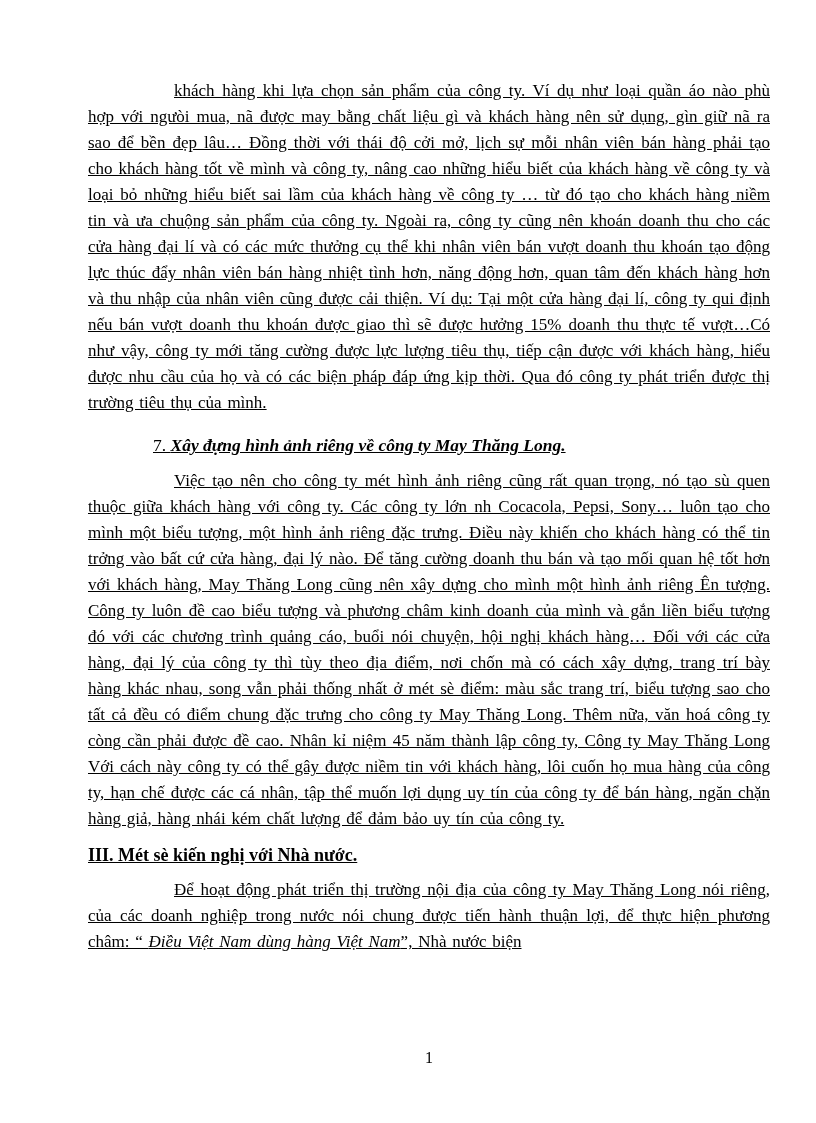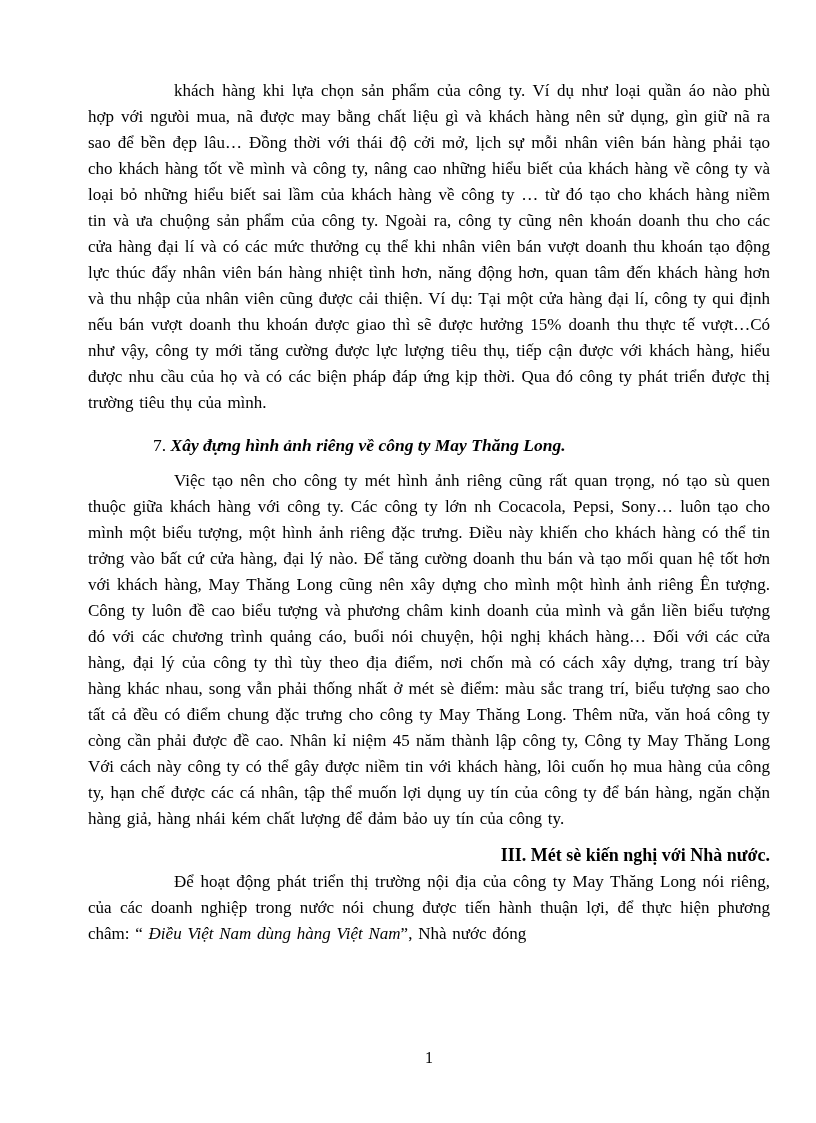--- a/index.html
+++ b/index.html
@@ -12,20 +12,21 @@
     width: 816px;
     height: 1123px;
     box-sizing: border-box;
     background: #ffffff;
     overflow: hidden;
     padding: 78px 46px 0 88px;
     font-family: "Liberation Serif", "DejaVu Serif", serif;
     font-size: 17px;
     line-height: 26px;
     color: #000000;
+    text-decoration: underline;
   }
   p.body-para {
     margin: 0;
     text-align: justify;
     text-indent: 86px;
     word-spacing: 1.5px;
   }
   p.body-para + .section-heading-sub {
   }
   .section-heading-sub {
@@ -39,25 +40,24 @@
     font-style: normal;
   }
   .section-heading-sub .h-title {
     font-weight: bold;
     font-style: italic;
   }
   .para-2 {
     margin-top: 0;
   }
   .section-heading-main {
-    margin: 10px 0 0 0;
+    margin: 10px 0 8px 0;
     font-size: 18px;
     font-weight: bold;
     line-height: 27px;
-    text-align: right;
   }
   .quote-italic {
     font-style: italic;
   }
   .page-footer {
     position: absolute;
     left: 88px;
     right: 46px;
     top: 1048px;
     text-align: center;
@@ -73,17 +73,17 @@
   <p class="body-para">khách hàng khi lựa chọn sản phẩm của công ty. Ví dụ như loại quần áo nào phù hợp với ngưòi mua, nã được may bằng chất liệu gì và khách hàng nên sử dụng, gìn giữ nã ra sao để bền đẹp lâu… Đồng thời với thái độ cởi mở, lịch sự mỗi nhân viên bán hàng phải tạo cho khách hàng tốt về mình và công ty, nâng cao những hiểu biết của khách hàng về công ty và loại bỏ những hiểu biết sai lầm của khách hàng về công ty … từ đó tạo cho khách hàng niềm tin và ưa chuộng sản phẩm của công ty. Ngoài ra, công ty cũng nên khoán doanh thu cho các cửa hàng đại lí và có các mức thưởng cụ thể khi nhân viên bán vượt doanh thu khoán tạo động lực thúc đẩy nhân viên bán hàng nhiệt tình hơn, năng động hơn, quan tâm đến khách hàng hơn và thu nhập của nhân viên cũng được cải thiện. Ví dụ: Tại một cửa hàng đại lí, công ty qui định nếu bán vượt doanh thu khoán được giao thì sẽ được hưởng 15% doanh thu thực tế vượt…Có như vậy, công ty mới tăng cường được lực lượng tiêu thụ, tiếp cận được với khách hàng, hiểu được nhu cầu của họ và có các biện pháp đáp ứng kịp thời. Qua đó công ty phát triển được thị trường tiêu thụ của mình.</p>
 
   <h3 class="section-heading-sub">
     <span class="h-num">7. </span><span class="h-title">Xây đựng hình ảnh riêng về công ty May Thăng Long.</span>
   </h3>
 
   <p class="body-para para-2">Việc tạo nên cho công ty mét hình ảnh riêng cũng rất quan trọng, nó tạo sù quen thuộc giữa khách hàng với công ty. Các công ty lớn nh Cocacola, Pepsi, Sony… luôn tạo cho mình một biểu tượng, một hình ảnh riêng đặc trưng. Điều này khiến cho khách hàng có thể tin trởng vào bất cứ cửa hàng, đại lý nào. Để tăng cường doanh thu bán và tạo mối quan hệ tốt hơn với khách hàng, May Thăng Long cũng nên xây dựng cho mình một hình ảnh riêng Ên tượng. Công ty luôn đề cao biểu tượng và phương châm kinh doanh của mình và gắn liền biểu tượng đó với các chương trình quảng cáo, buổi nói chuyện, hội nghị khách hàng… Đối với các cửa hàng, đại lý của công ty thì tùy theo địa điểm, nơi chốn mà có cách xây dựng, trang trí bày hàng khác nhau, song vẫn phải thống nhất ở mét sè điểm: màu sắc trang trí, biểu tượng sao cho tất cả đều có điểm chung đặc trưng cho công ty May Thăng Long. Thêm nữa, văn hoá công ty còng cần phải được đề cao. Nhân kỉ niệm 45 năm thành lập công ty, Công ty May Thăng Long Với cách này công ty có thể gây được niềm tin với khách hàng, lôi cuốn họ mua hàng của công ty, hạn chế được các cá nhân, tập thể muốn lợi dụng uy tín của công ty để bán hàng, ngăn chặn hàng giả, hàng nhái kém chất lượng để đảm bảo uy tín của công ty.</p>
 
   <h2 class="section-heading-main">III. Mét sè kiến nghị với Nhà nước.</h2>
 
-  <p class="body-para"><span>Để hoạt động phát triển thị trường nội địa của công ty May Thăng Long nói riêng, của các doanh nghiệp trong nước nói chung được tiến hành thuận lợi, để thực hiện phương châm: “ </span><em class="quote-italic">Điều Việt Nam dùng hàng Việt Nam</em><span>”, Nhà nước đóng</span></p>
+  <p class="body-para"><span>Để hoạt động phát triển thị trường nội địa của công ty May Thăng Long nói riêng, của các doanh nghiệp trong nước nói chung được tiến hành thuận lợi, để thực hiện phương châm: “ </span><em class="quote-italic">Điều Việt Nam dùng hàng Việt Nam</em><span>”, Nhà nước biện</span></p>
 
   <div class="page-footer">1</div>
 
 </div>
 
 </body></html>

